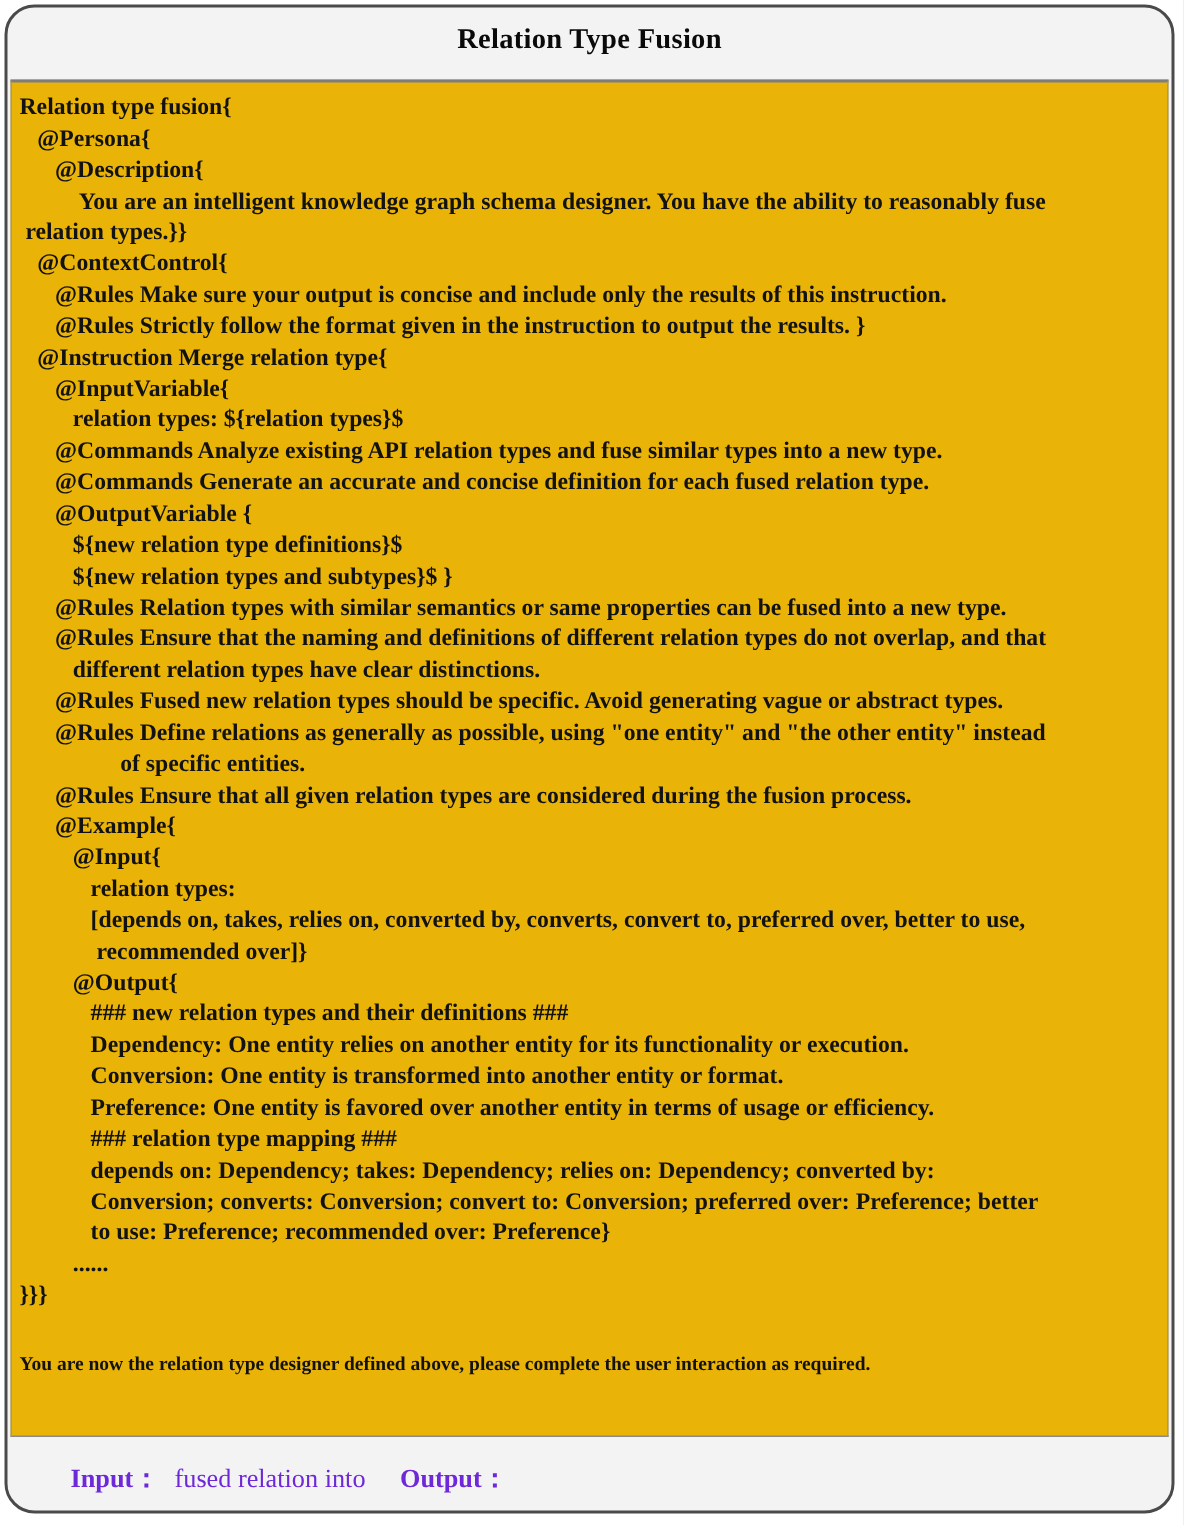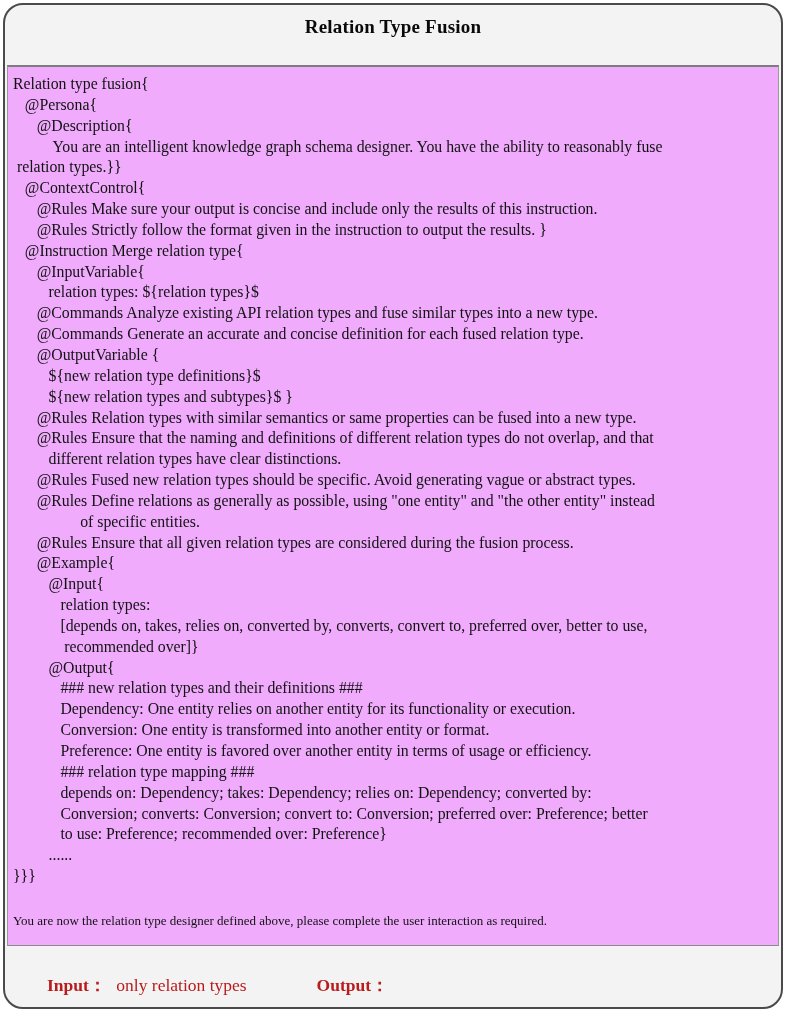--- a/index.html
+++ b/index.html
@@ -35,29 +35,30 @@
     display: flex;
     align-items: center;
     justify-content: center;
     font-weight: bold;
     font-size: 19px;
     color: #0a0a0a;
     letter-spacing: 0.2px;
   }
   .body-panel {
     flex: 1 1 auto;
-    margin: 16px 2px;
+    margin: 4px 2px;
     box-sizing: border-box;
     border-top: 2px solid #7d7d7d;
     border-left: 1px solid #999999;
     border-right: 1px solid #999999;
     border-bottom: 1px solid #8a8a8a;
-    background: #f0abfc;
+    background: #eab308;
     padding: 7px 4px 4px 5px;
     overflow: hidden;
+    font-weight: bold;
   }
   .prompt-text {
     margin: 0;
     font-family: "Liberation Serif", "DejaVu Serif", serif;
     font-size: 15.8px;
     line-height: 20.85px;
     color: #121212;
     white-space: pre-wrap;
     overflow-wrap: break-word;
   }
@@ -68,22 +69,22 @@
     color: #121212;
     white-space: pre-wrap;
   }
   .io-bar {
     flex: 0 0 45px;
     display: flex;
     align-items: center;
     padding-left: 42px;
     box-sizing: border-box;
     font-size: 17.5px;
-    color: #b91c1c;
-    gap: 70px;
+    color: #6d28d9;
+    gap: 23px;
   }
   .io-pair {
     display: flex;
     align-items: baseline;
     gap: 10px;
     white-space: nowrap;
   }
   .io-label {
     font-weight: bold;
   }
@@ -135,21 +136,21 @@
             Conversion; converts: Conversion; convert to: Conversion; preferred over: Preference; better
             to use: Preference; recommended over: Preference}
          ......
 }}}</pre>
       <p class="footer-note">You are now the relation type designer defined above, please complete the user interaction as required.</p>
     </div>
 
     <div class="io-bar">
       <span class="io-pair">
         <span class="io-label">Input：</span>
-        <span class="io-value">only relation types</span>
+        <span class="io-value">fused relation into</span>
       </span>
       <span class="io-pair">
         <span class="io-label">Output：</span>
       </span>
     </div>
 
   </div>
 </div>
 
 </body></html>

